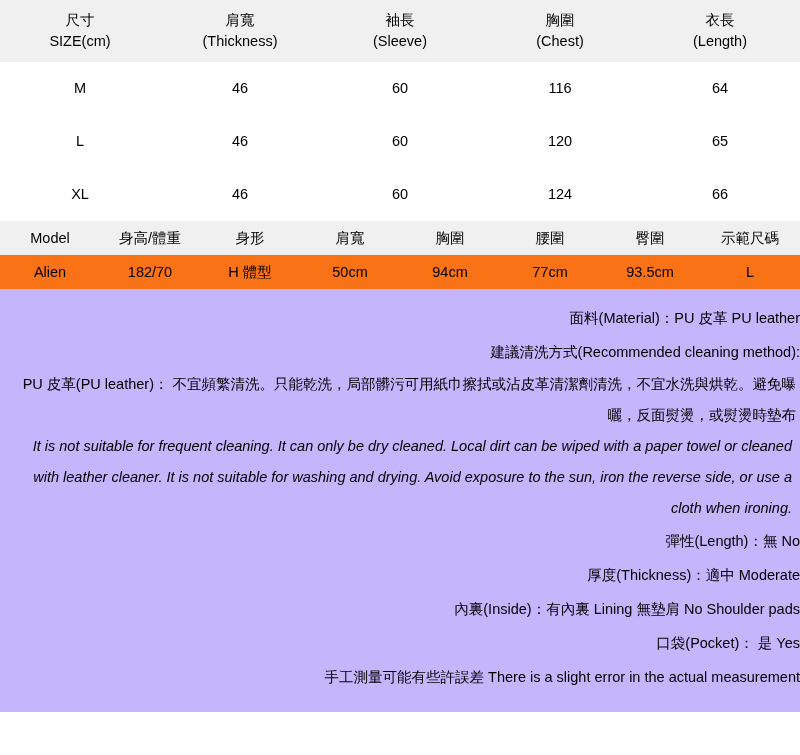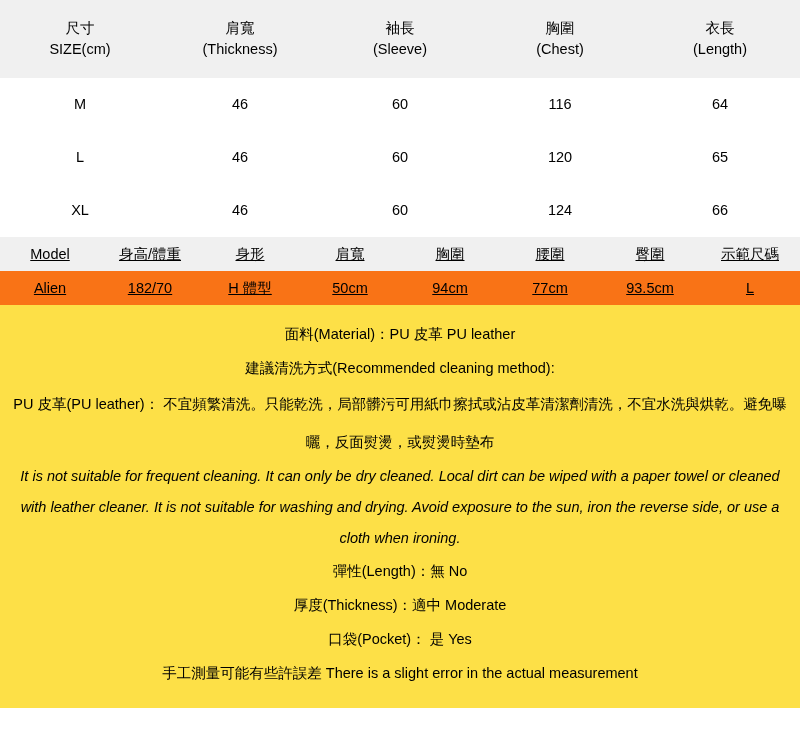--- a/index.html
+++ b/index.html
@@ -24,56 +24,55 @@
     border-collapse: collapse;
     table-layout: fixed;
   }
   table.size-table td {
     text-align: center;
     vertical-align: middle;
     font-size: 14.5px;
     padding: 0;
     line-height: 1.45;
   }
-  tr.head-row { background: #f0f0f0; height: 78px; }
+  tr.head-row { background: #f0f0f0; height: 62px; }
   tr.head-row td { font-size: 14.5px; }
   tr.head-row td .cn { display: block; }
   tr.head-row td .en { display: block; }
   tr.data-row { height: 53px; background: #ffffff; }
 
   
   table.model-table {
     width: 800px;
     border-collapse: collapse;
     table-layout: fixed;
   }
   table.model-table td {
     text-align: center;
     vertical-align: middle;
     font-size: 14.5px;
     padding: 0;
-    text-decoration: underline;
   }
   tr.model-head { background: #f0f0f0; height: 34px; }
   tr.model-vals { background: #f97316; height: 34px; }
 
   
   .notes {
-    background: #fde047;
+    background: #c4b5fd;
     padding: 12px 0 18px 0;
-    text-align: center;
+    text-align: right;
   }
   .notes .line {
     font-size: 14.5px;
     line-height: 34px;
     white-space: nowrap;
   }
   .notes .line.wrapline {
     white-space: normal;
-    line-height: 38px;
+    line-height: 31px;
     padding: 0 4px;
   }
   .notes .line.eng {
     white-space: normal;
     line-height: 31px;
     padding: 0 8px;
     font-style: italic;
   }
 </style>
 </head>
@@ -155,17 +154,18 @@
     </tbody>
   </table>
 
   <div class="notes">
     <div class="line">面料(Material)：PU 皮革 PU leather</div>
     <div class="line">建議清洗方式(Recommended cleaning method):</div>
     <div class="line wrapline">PU 皮革(PU leather)： 不宜頻繁清洗。只能乾洗，局部髒污可用紙巾擦拭或沾皮革清潔劑清洗，不宜水洗與烘乾。避免曝曬，反面熨燙，或熨燙時墊布</div>
     <div class="line eng">It is not suitable for frequent cleaning. It can only be dry cleaned. Local dirt can be wiped with a paper towel or cleaned with leather cleaner. It is not suitable for washing and drying. Avoid exposure to the sun, iron the reverse side, or use a cloth when ironing.</div>
     <div class="line">彈性(Length)：無 No</div>
     <div class="line">厚度(Thickness)：適中 Moderate</div>
+    <div class="line">內裏(Inside)：有內裏 Lining 無墊肩 No Shoulder pads</div>
     <div class="line">口袋(Pocket)： 是 Yes</div>
     <div class="line">手工測量可能有些許誤差 There is a slight error in the actual measurement</div>
   </div>
 
 </div>
 
 </body></html>

